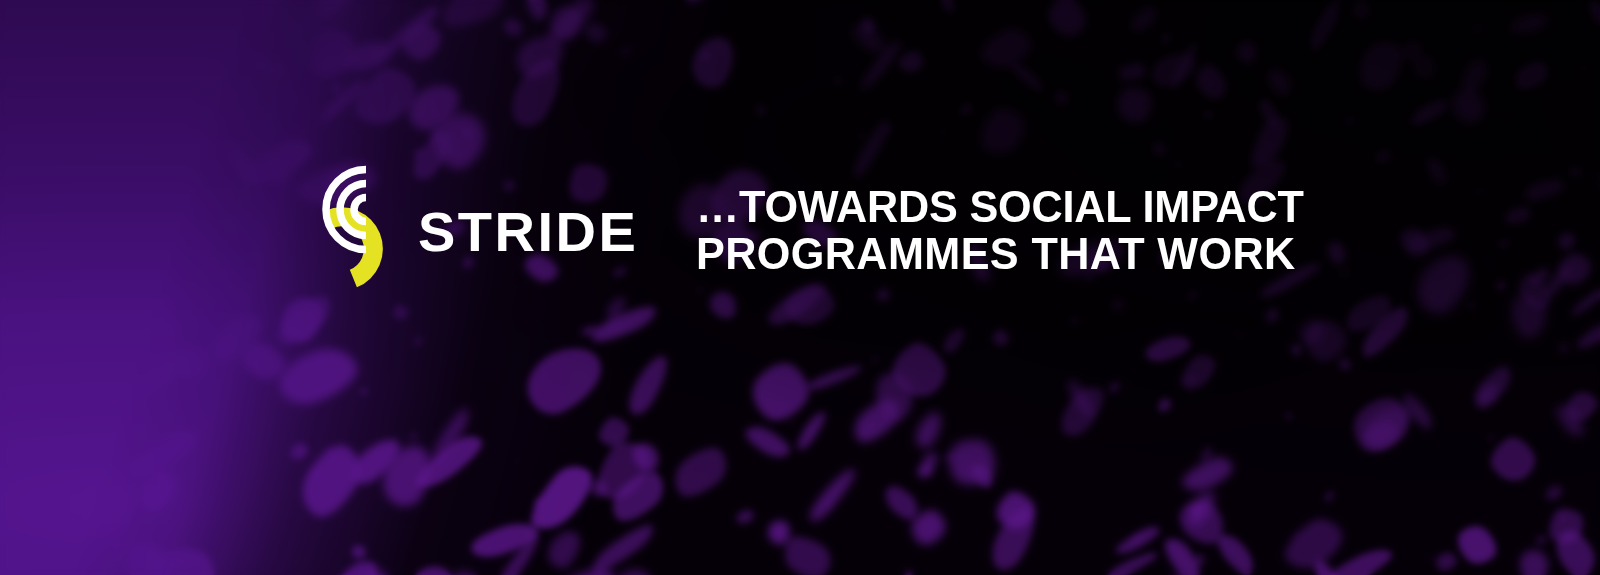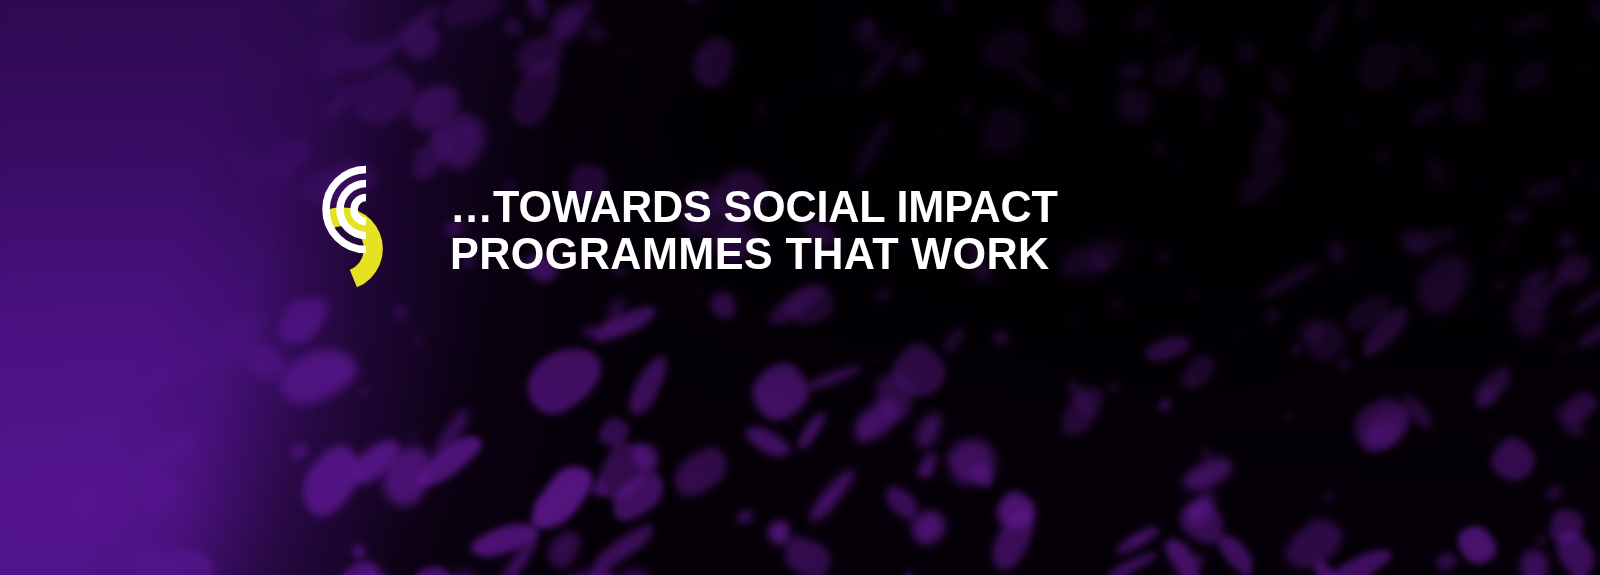--- a/index.html
+++ b/index.html
@@ -480,20 +480,21 @@
                  A 22.5 22.5 0 1 1 41 109.5
                  Z" fill="#e4e222" transform="rotate(-22 46 87)"></path>
 
         <g fill="none" stroke="#ffffff" stroke-linecap="butt">
           <path d="M66 9.5 A 40 40 0 1 0 66 89.5" stroke-width="7.5"></path>
           <path d="M66 23.5 A 26 26 0 1 0 66 75.5" stroke-width="7.5"></path>
           <path d="M66 37.5 A 12 12 0 1 0 66 61.5" stroke-width="7.5"></path>
         </g>
       </svg>
 
+      <div id="wordmark">STRIDE</div>
     </div>
 
     <div id="tagline">
       <span class="line line1">…TOWARDS SOCIAL IMPACT</span>
       <span class="line line2">PROGRAMMES THAT WORK</span>
     </div>
 
   </div>
 </div>
 

